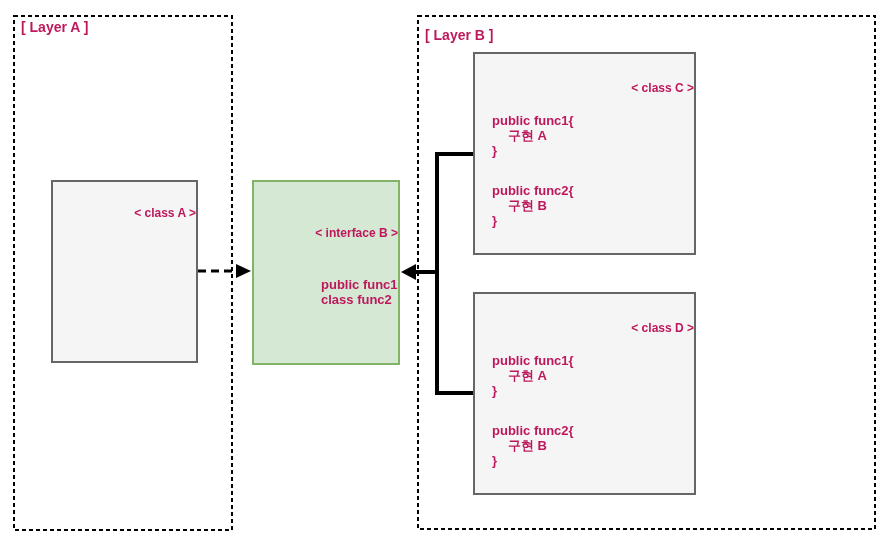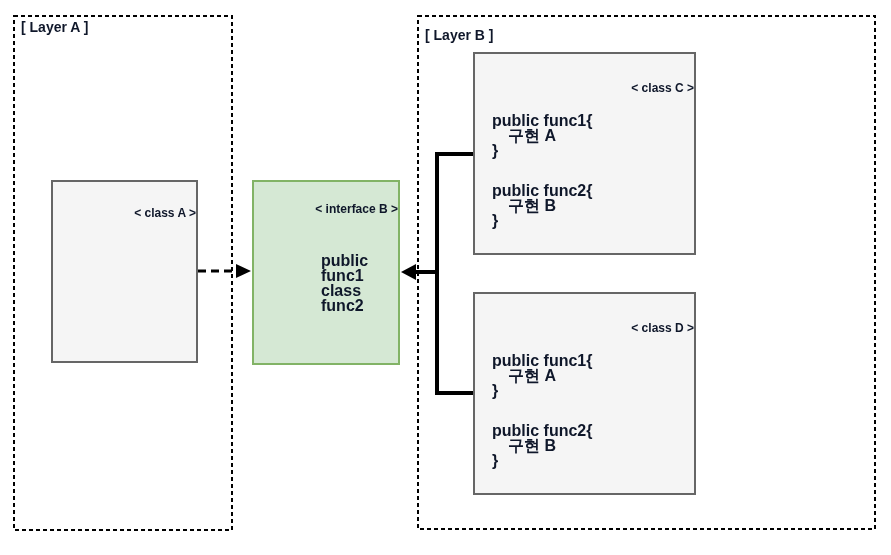--- a/index.html
+++ b/index.html
@@ -3,35 +3,35 @@
 <meta charset="utf-8">
 <style>
   html, body { margin: 0; padding: 0; background: #ffffff; }
   .canvas {
     position: relative;
     width: 891px;
     height: 555px;
     background: #ffffff;
     font-family: "Liberation Sans", sans-serif;
     font-weight: bold;
-    color: #0f172a;
+    color: #be185d;
     overflow: hidden;
   }
   .node { position: absolute; box-sizing: border-box; }
   .class-box { background: #f5f5f5; border: 2px solid #666666; }
   .iface-box { background: #d5e8d4; border: 2px solid #82b366; }
   .box-title { text-align: right; font-size: 12px; line-height: 15px; }
-  .code { font-size: 16px; line-height: 15px; }
+  .code { font-size: 13px; line-height: 15px; }
   .indent { padding-left: 16px; }
 
   .class-a { left: 51px; top: 180px; width: 147px; height: 183px; }
   .class-a .box-title { padding-top: 24px; margin-left: 12px; }
 
   .interface-b { left: 252px; top: 180px; width: 148px; height: 185px; }
-  .interface-b .box-title { padding-top: 20px; }
+  .interface-b .box-title { padding-top: 44px; }
   .iface-code { margin-top: 36px; padding-left: 19px; margin-left: 48px; }
 
   .class-c { left: 473px; top: 52px; width: 223px; height: 203px; }
   .class-d { left: 473px; top: 292px; width: 223px; height: 203px; }
   .class-c .box-title, .class-d .box-title { padding-top: 27px; }
   .body-code { margin-top: 17px; padding-left: 17px; }
   .func-block-2 { margin-top: 25px; }
 
   .layer-label { position: absolute; font-size: 14px; line-height: 17px; }
   .label-a { left: 21px; top: 19px; }

